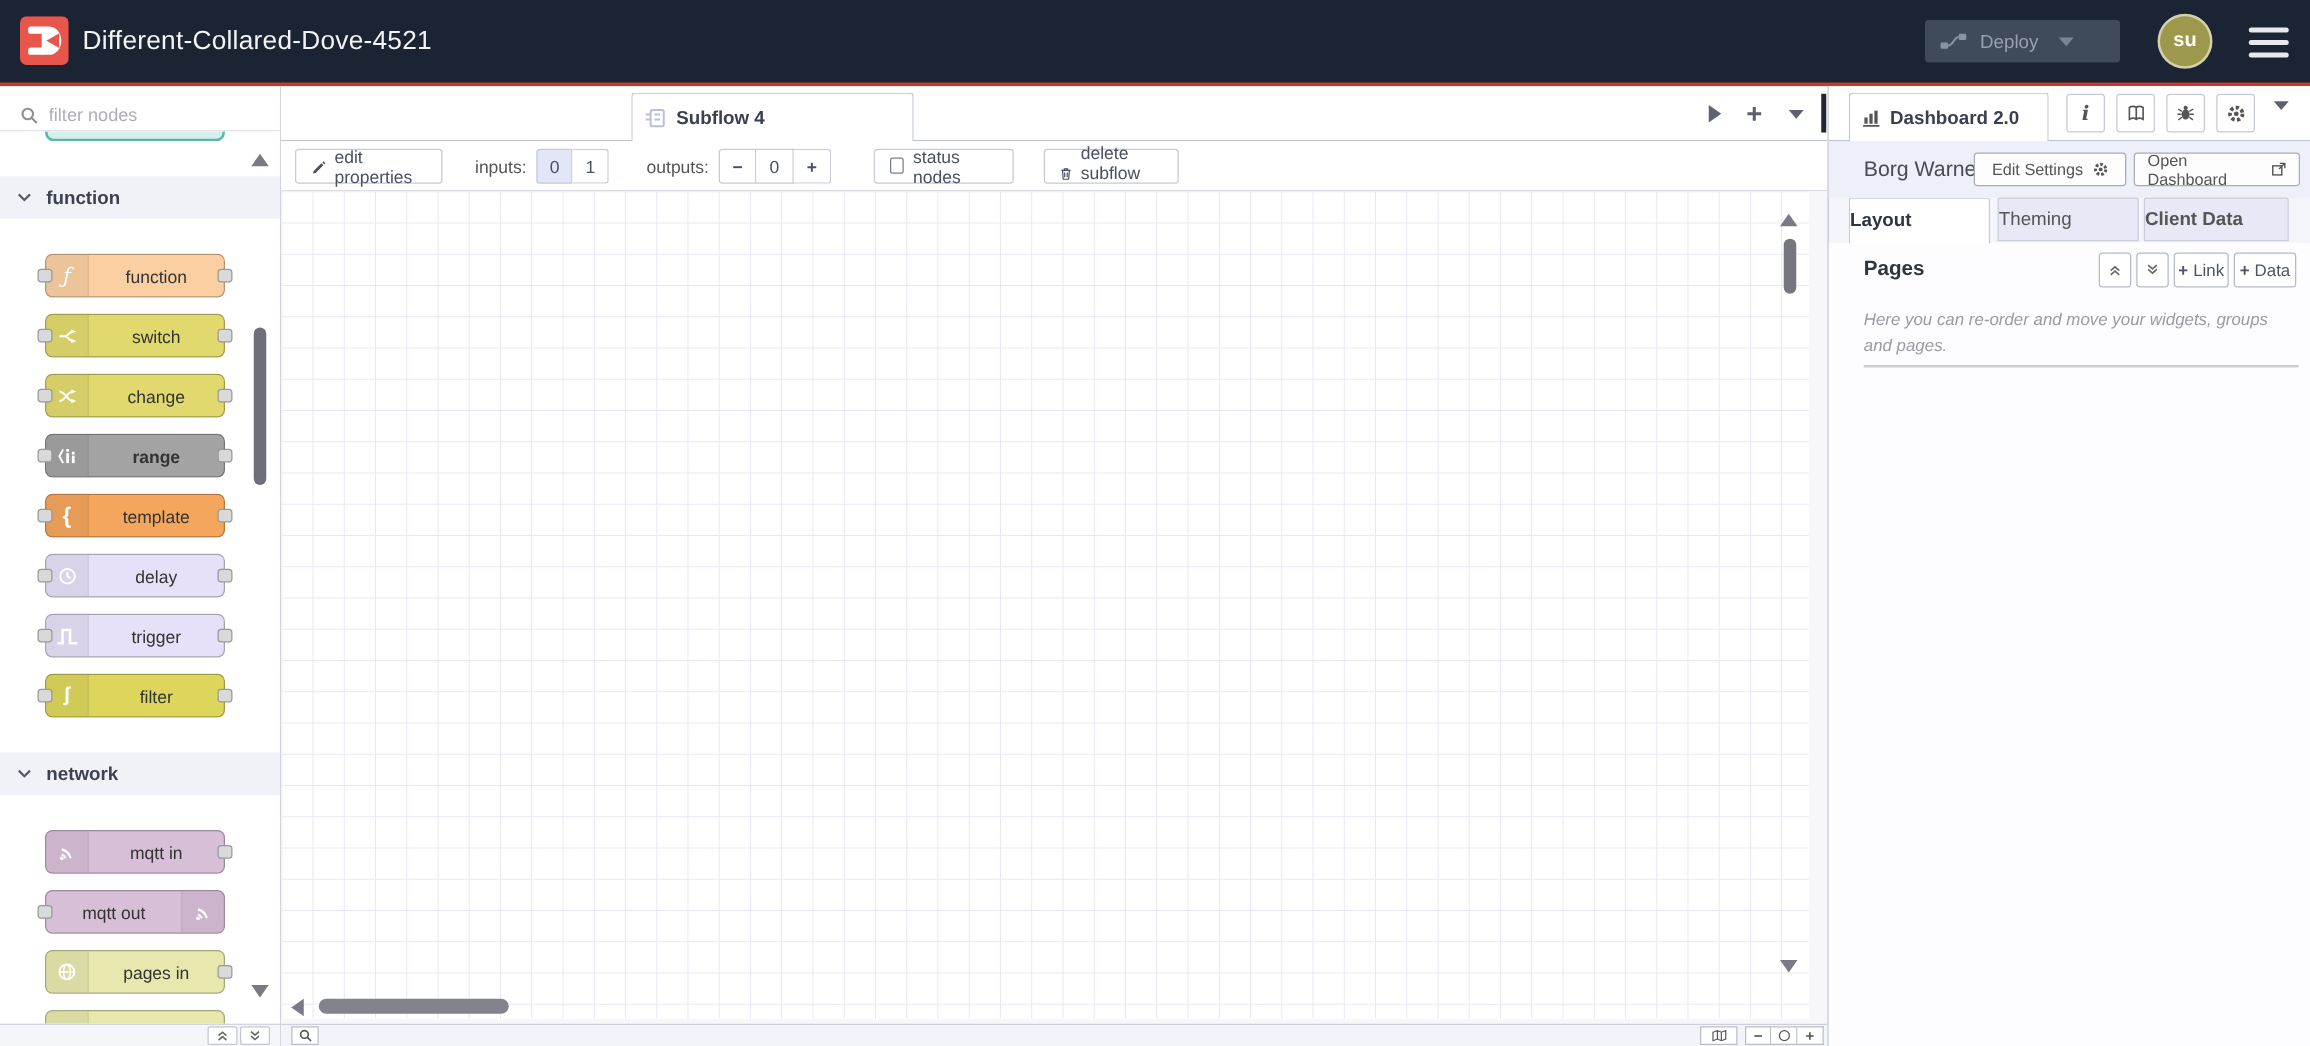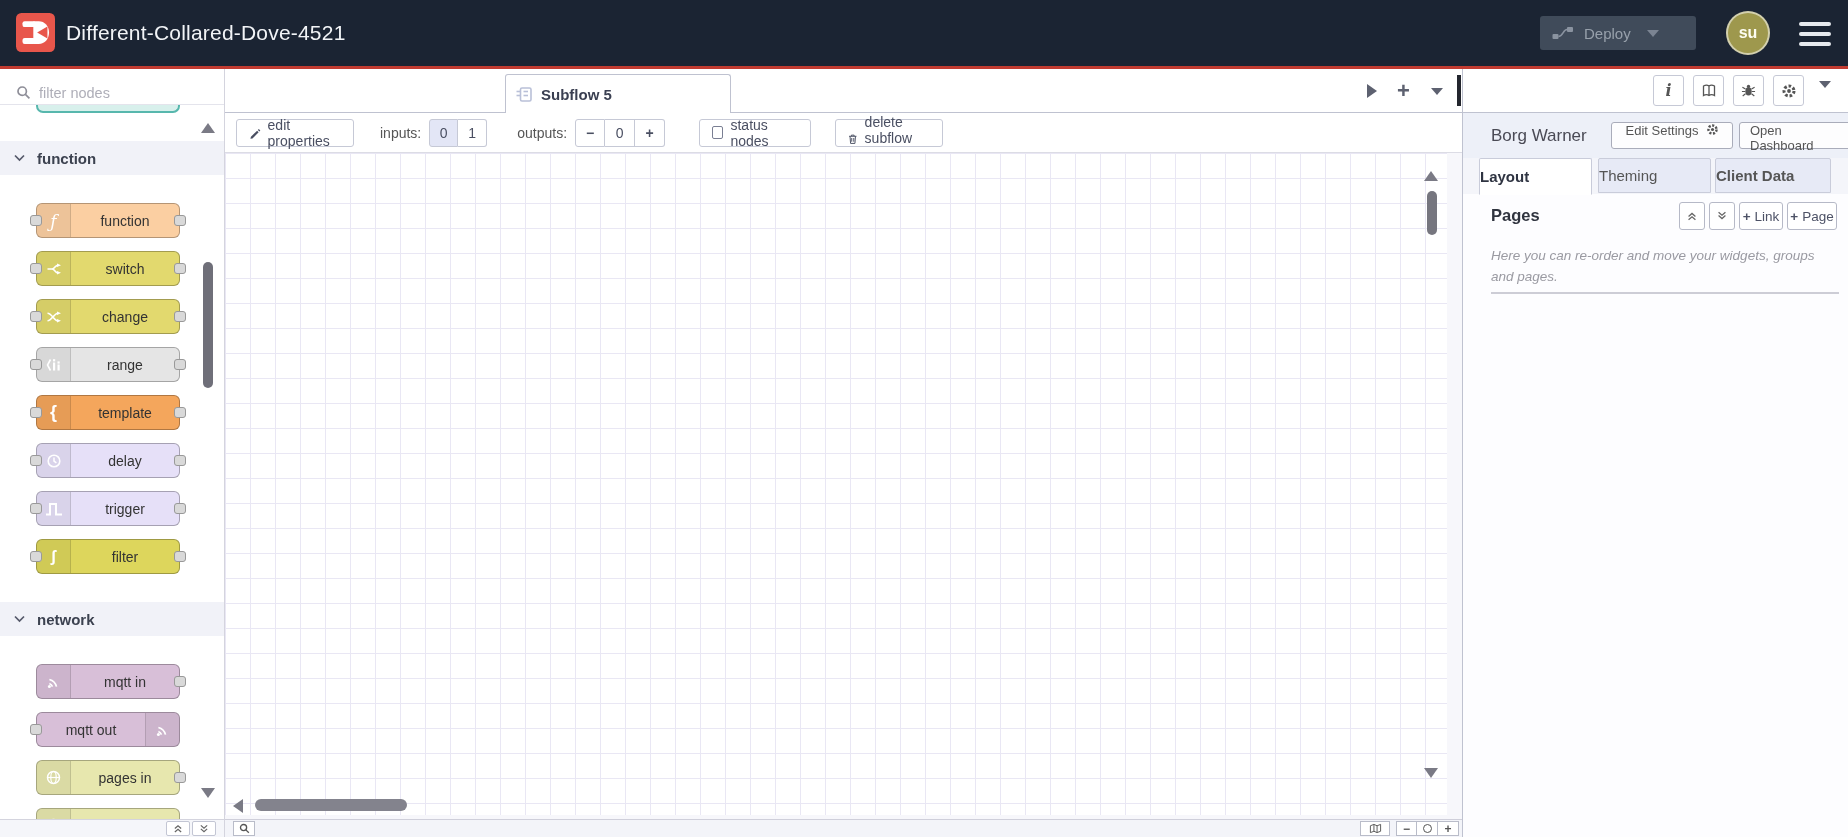--- a/index.html
+++ b/index.html
@@ -135,22 +135,22 @@
                    align-items:center; gap:7px; padding-left:10px; font-size:15px; font-weight:bold;
                    color:#3a3f51; z-index:3; }
   #tab-dashboard svg { color:#555; }
   .strip-btn { position:absolute; top:6px; width:31px; height:31px; background:#fff; border:1px solid #c6c9d6;
                border-radius:3px; display:flex; align-items:center; justify-content:center; color:#555; }
   .strip-btn .i-glyph { font-family:"DejaVu Serif",serif; font-weight:bold; font-style:italic; font-size:16px; }
   #borg-row { position:absolute; left:0; top:44px; width:100%; height:45px; background:#edf0f8; }
   #borg-name { position:absolute; left:28px; top:0; height:45px; display:flex; align-items:center;
                font-size:17px; color:#4a4a55; }
   .side-btn { position:absolute; top:9px; height:27px; background:#fdfdfe; border:1px solid #a9acba;
-              border-radius:3px; display:flex; justify-content:center; gap:7px;
-              font-size:13px; color:#555; padding:0 10px;margin-left:32px; }
+              border-radius:3px; display:flex; align-items:center; justify-content:center; gap:7px;
+              font-size:13px; color:#555; padding:0 10px; }
   #sidebar-tabs { position:absolute; left:0; top:89px; width:100%; height:36px; }
   .side-tab { position:absolute; top:0; height:35px; display:flex; align-items:center; justify-content:flex-start;
               font-size:15px; border:1px solid #c9ccda; border-radius:2px 2px 0 0; background:#e7eaf6; color:#555; }
   .side-tab.active { background:#fff; border-bottom:1px solid #fff; height:37px; font-weight:bold;
                      color:#2f3442; z-index:2; }
   #pages-panel { position:absolute; left:0; top:125px; width:100%; bottom:0; background:#fdfdff; }
   #pages-heading { position:absolute; left:28px; top:12px; font-size:16.5px; font-weight:bold; color:#30343f; }
   .pages-btn { position:absolute; top:8px; height:28px; background:#fff; border:1px solid #b6b9c7;
                border-radius:3px; display:flex; align-items:center; justify-content:center; gap:4px;
                color:#4d5266; font-size:13.5px; }
@@ -232,21 +232,21 @@
               <div class="icon-area left">
                 <svg width="16" height="16" viewBox="0 0 16 16">
                   <path d="M1.5,4.2 C6,4.2 8,11.8 12,11.8 M1.5,11.8 C6,11.8 8,4.2 12,4.2" fill="none" stroke="#fff" stroke-width="1.6"></path>
                   <path d="M11,2.5 L15,4.2 L11,6 Z M11,10 L15,11.8 L11,13.5 Z" fill="#fff"></path>
                 </svg>
               </div>
               <div class="nlabel lside">change</div>
               <span class="port pl"></span>
               <span class="port pr"></span>
             </div>
-            <div class="pnode" style="background: #e5e5e5;">
+            <div class="pnode" style="background: #a3a3a3; font-weight: bold;">
               <div class="icon-area left">
                 <svg width="16" height="16" viewBox="0 0 16 16">
                   <path d="M4.5,2.5 L1.5,8 L4.5,13.5" fill="none" stroke="#fff" stroke-width="1.6"></path>
                   <rect x="7" y="5.5" width="2.2" height="8" fill="#fff"></rect>
                   <rect x="7" y="2.2" width="2.2" height="2.2" fill="#fff"></rect>
                   <rect x="11.5" y="7.5" width="2.2" height="6" fill="#fff"></rect>
                   <rect x="11.5" y="4.4" width="2.2" height="2.2" fill="#fff"></rect>
                 </svg>
               </div>
               <div class="nlabel lside">range</div>
@@ -362,21 +362,21 @@
 
   <div id="tabbar">
     <div id="tab-subflow">
       <svg width="17" height="17" viewBox="0 0 17 17">
         <rect x="4.5" y="2" width="10.5" height="13" rx="1.5" fill="none" stroke="currentColor" stroke-width="1.6"></rect>
         <line x1="0.5" y1="5.5" x2="4.5" y2="5.5" stroke="currentColor" stroke-width="1.6"></line>
         <line x1="0.5" y1="9.5" x2="4.5" y2="9.5" stroke="currentColor" stroke-width="1.6"></line>
         <line x1="7.5" y1="5.5" x2="12" y2="5.5" stroke="currentColor" stroke-width="1.6"></line>
         <line x1="7.5" y1="9.5" x2="12" y2="9.5" stroke="currentColor" stroke-width="1.6"></line>
       </svg>
-      <span>Subflow 5</span>
+      <span>Subflow 4</span>
     </div>
     <div class="tabbar-icons" style="left:1142px;">
         <span class="tri-right"></span>
       </div>
     <div class="tabbar-icons" style="left:1172px;">
         <span id="tabbar-plus">+</span>
       </div>
     <div class="tabbar-icons" style="left:1206px;">
         <span class="tri-down-dk"></span>
       </div>
@@ -439,20 +439,29 @@
   <div class="zoom-group" style="left:1396px; top:821px;">
     <span class="zoom-cell">−</span>
     <span class="zoom-cell">
         <span class="ring"></span>
       </span>
     <span class="zoom-cell">+</span>
   </div>
 
   <div id="sidebar">
     <div id="sidebar-tabstrip">
+      <div id="tab-dashboard">
+        <svg width="15" height="15" viewBox="0 0 15 15">
+          <rect x="1.5" y="7" width="2.6" height="5" fill="currentColor"></rect>
+          <rect x="5.5" y="4" width="2.6" height="8" fill="currentColor"></rect>
+          <rect x="9.5" y="1.5" width="2.6" height="10.5" fill="currentColor"></rect>
+          <line x1="0.5" y1="13.6" x2="13.5" y2="13.6" stroke="currentColor" stroke-width="1.4"></line>
+        </svg>
+        <span>Dashboard 2.0</span>
+      </div>
       <div class="strip-btn" style="left:190px;">
         <span class="i-glyph">i</span>
       </div>
       <div class="strip-btn" style="left:230px;">
         <svg width="16" height="15" viewBox="0 0 16 15">
           <path d="M2.5,3 C4.5,1.8 6.5,1.8 8,3 C9.5,1.8 11.5,1.8 13.5,3 V12.5 C11.5,11.3 9.5,11.3 8,12.5 C6.5,11.3 4.5,11.3 2.5,12.5 Z M8,3 V12.5" fill="none" stroke="currentColor" stroke-width="1.3"></path>
         </svg>
       </div>
       <div class="strip-btn" style="left:270px;">
         <svg width="15" height="15" viewBox="0 0 16 16">
@@ -511,20 +520,20 @@
         <svg width="12" height="12" viewBox="0 0 14 14">
             <path d="M3,2.5 L7,6 L11,2.5 M3,6.5 L7,10 L11,6.5" fill="none" stroke="#666" stroke-width="1.5"></path>
           </svg>
       </div>
       <div class="pages-btn" style="left:276px; width:44px;">
         <span style="font-weight:bold;">+</span>
         <span>Link</span>
       </div>
       <div class="pages-btn" style="left:324px; width:50px;">
         <span style="font-weight:bold;">+</span>
-        <span>Page</span>
+        <span>Data</span>
       </div>
       <div id="pages-help">Here you can re-order and move your widgets, groups and pages.</div>
       <div id="pages-rule"></div>
     </div>
   </div>
 
 </div>
 
 </body></html>

